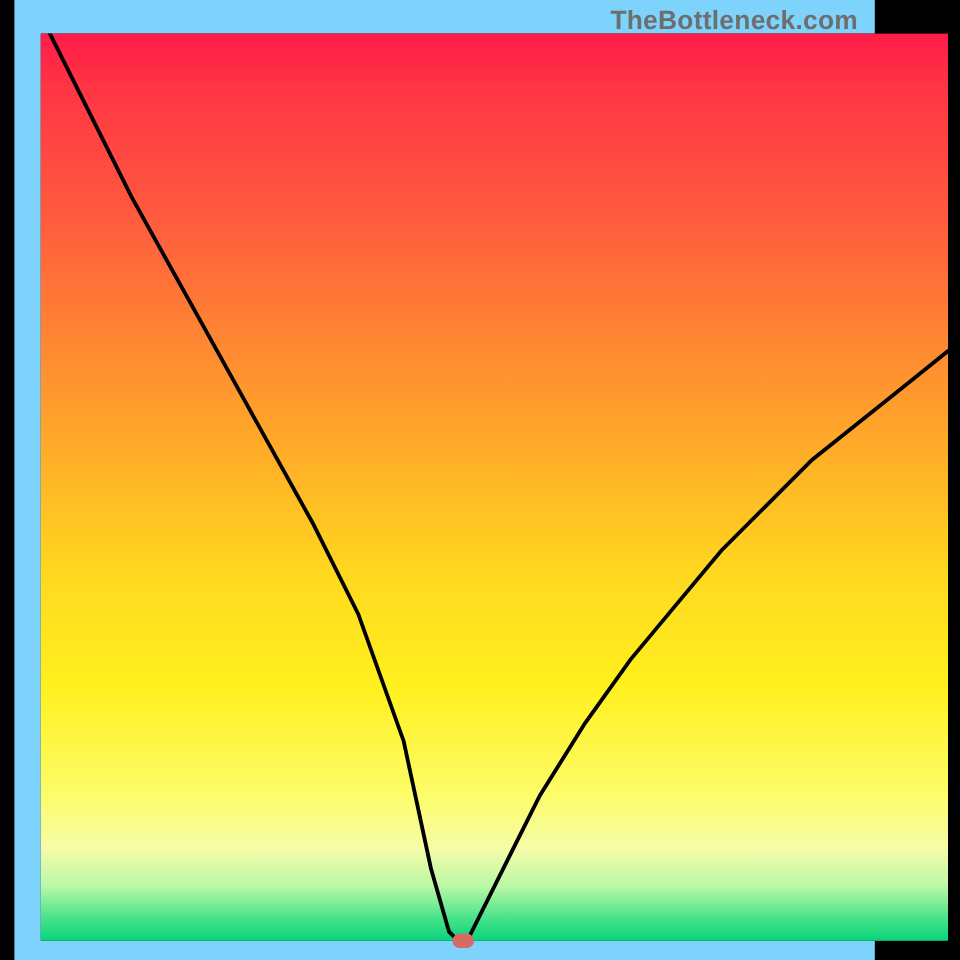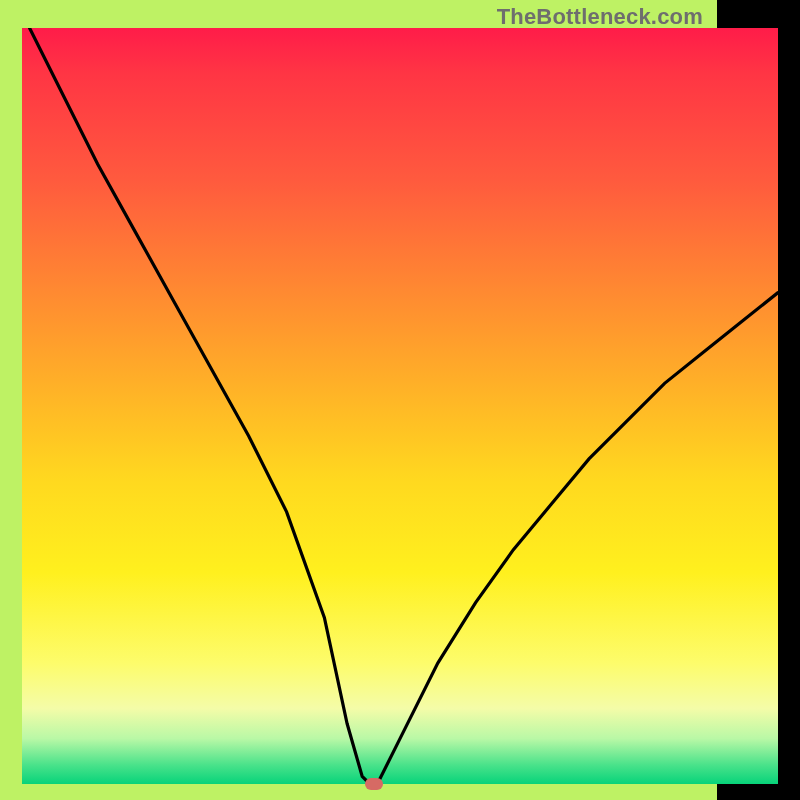--- a/index.html
+++ b/index.html
@@ -8,21 +8,22 @@
     background: #000;
     width: 800px;
     height: 800px;
     overflow: hidden;
     font-family: Arial, Helvetica, sans-serif;
   }
   .frame {
     position: relative;
     width: 717px;
     height: 800px;
-    background: #bef264;
+    background: #7dd3fc;
+    margin-left: 12px;
   }
   .watermark {
     position: absolute;
     top: 4px;
     right: 14px;
     color: #6e6e6e;
     font-size: 22px;
     font-weight: 600;
     letter-spacing: 0.2px;
     z-index: 3;

